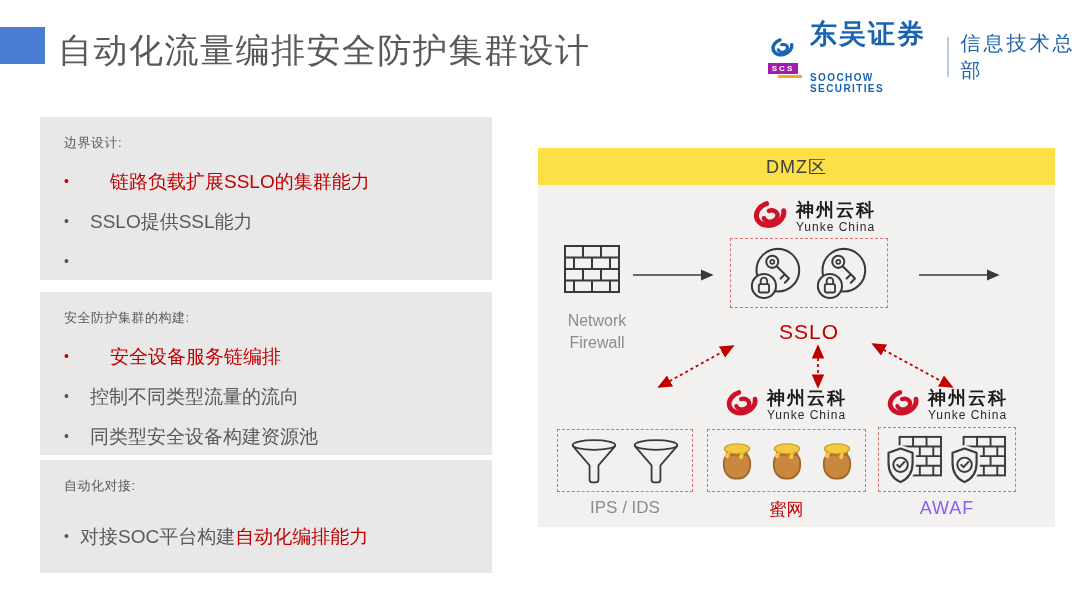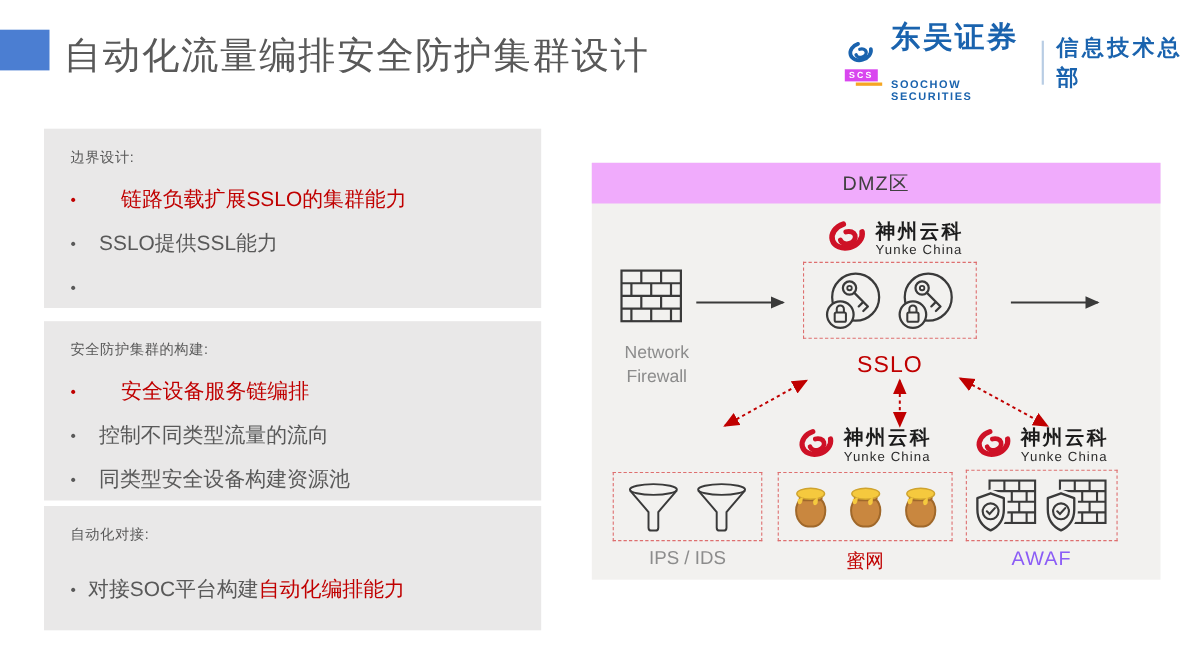--- a/index.html
+++ b/index.html
@@ -4,49 +4,49 @@
 <style>
   html,body{margin:0;padding:0;background:#fff;}
   .slide{position:relative;width:1080px;height:608px;background:#ffffff;overflow:hidden;
          font-family:"Liberation Sans","DejaVu Sans",sans-serif;}
 
   
   .title-accent{position:absolute;left:0;top:27px;width:45px;height:37px;background:#4b7ed2;}
   .page-title{position:absolute;left:58px;top:28px;font-size:34px;color:#595959;letter-spacing:1.5px;font-weight:400;}
   .brand{position:absolute;left:764px;top:20px;display:flex;align-items:center;}
   .brand-icon-col{display:flex;flex-direction:column;align-items:center;width:40px;}
-  .scs-block{margin-top:1px;background:#d946ef;color:#fff;font-size:8px;font-weight:700;
+  .scs-block{margin-top:1px;background:#a21caf;color:#fff;font-size:8px;font-weight:700;
              letter-spacing:2px;padding:1px 4px;line-height:9px;}
   .scs-underline{height:3px;width:24px;background:#f5a623;margin-left:14px;margin-top:1px;}
   .brand-names{margin-left:8px;display:flex;flex-direction:column;gap:22px;}
   .brand-cn{font-size:27px;font-weight:700;color:#1a63ae;letter-spacing:2px;line-height:28px;}
   .brand-en{font-size:10px;font-weight:600;color:#1a63ae;letter-spacing:1.4px;margin-top:2px;}
   .brand-divider{width:2px;height:40px;background:#b8cde4;margin:0 12px 0 14px;}
-  .brand-dept{font-size:20px;font-weight:700;color:#1a63ae;letter-spacing:3px;}
+  .brand-dept{font-size:20px;font-weight:400;color:#1a63ae;letter-spacing:3px;}
 
   
   .panel{position:absolute;left:40px;width:452px;background:#e9e8e8;box-sizing:border-box;
          padding:13px 10px 0 24px;overflow:hidden;}
   .panel-1{top:117px;height:163px;}
   .panel-2{top:292px;height:163px;}
   .panel-3{top:460px;height:113px;}
   .panel h3{margin:0;font-size:13px;font-weight:400;color:#595959;letter-spacing:.5px;line-height:25px;}
   .bullets{margin-top:14px;}
   .panel-3 .bullets{margin-top:26px;}
   .brow{display:flex;align-items:flex-start;margin-bottom:15px;font-size:19px;line-height:25px;color:#595959;}
   .dot{width:26px;flex:none;font-size:14px;line-height:25px;}
   .dot::before{content:"•";}
   .panel-3 .dot{width:16px;}
   .brow.red,.red-text{color:#c00000;}
   .brow.red{font-weight:500;gap:20px;}
   .red-text{font-weight:500;}
 
   
   .diagram{position:absolute;left:538px;top:148px;width:517px;height:379px;background:#f2f1ef;}
-  .zone-bar{position:absolute;left:0;top:0;width:100%;height:37px;background:#f0abfc;
+  .zone-bar{position:absolute;left:0;top:0;width:100%;height:37px;background:#fde047;
             display:flex;align-items:center;justify-content:center;font-size:18px;color:#404040;letter-spacing:1px;}
   .nf-icon{position:absolute;left:25px;top:94px;}
   .nf-label{position:absolute;left:0;top:162px;width:118px;text-align:center;font-size:16px;
             color:#8c8c8c;line-height:22px;}
   .arrow-h{position:absolute;}
   .sslo-box,.ibox{position:absolute;border:1.5px dashed #de6f6f;display:flex;align-items:center;
             justify-content:center;box-sizing:border-box;}
   .sslo-box{left:192px;top:90px;width:158px;height:70px;gap:14px;}
   .dlabel{position:absolute;text-align:center;}
   .lbl-sslo{left:192px;top:172px;width:158px;font-size:21px;color:#c00000;font-weight:500;letter-spacing:1px;}

